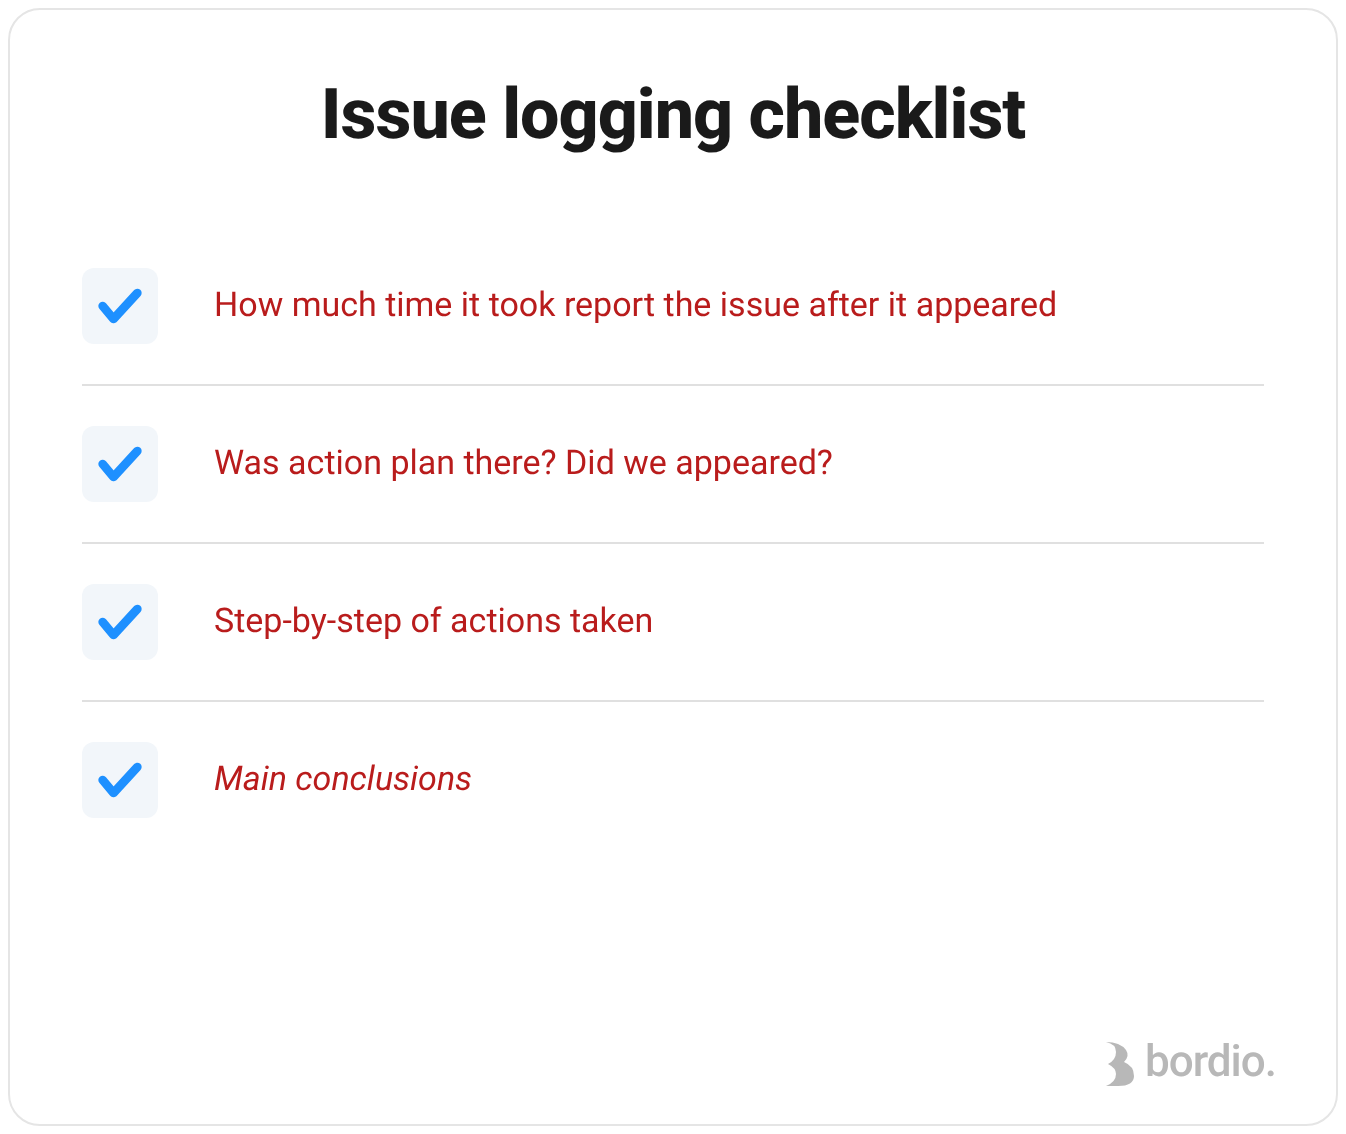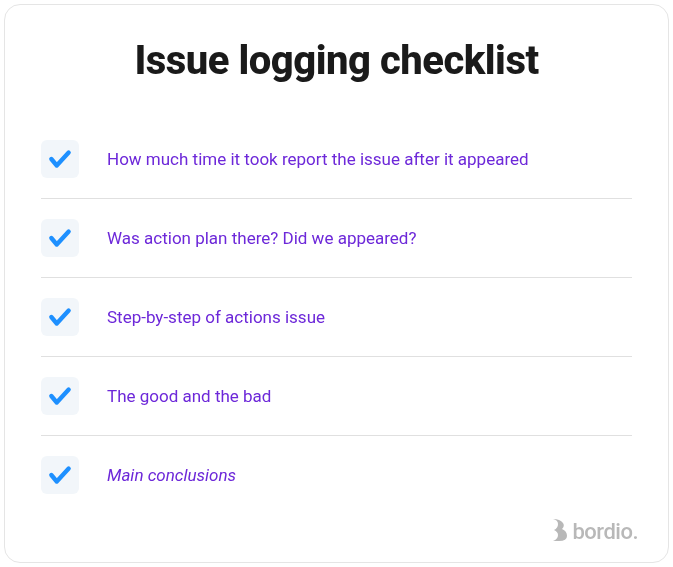--- a/index.html
+++ b/index.html
@@ -17,21 +17,21 @@
     .card {
       width: 665px;
       height: 559px;
       margin: 4px;
       border: 1px solid #e5e5e5;
       border-radius: 16px;
       padding: 32px 36px 24px 36px;
       position: relative;
     }
     .title {
-      font-size: 40px;
+      font-size: 35px;
       font-weight: 800;
       color: #1a1a1a;
       text-align: center;
       margin-bottom: 36px;
       letter-spacing: -0.5px;
     }
     .checklist {
       list-style: none;
     }
     .checklist-item {
@@ -54,29 +54,29 @@
       justify-content: center;
       flex-shrink: 0;
       margin-right: 28px;
     }
     .checkbox svg {
       width: 26px;
       height: 26px;
     }
     .item-text {
       font-size: 17px;
-      color: #6d28d9;
+      color: #b91c1c;
       font-weight: 400;
     }
     .logo {
       position: absolute;
       bottom: 18px;
       right: 30px;
       display: flex;
-      align-items: flex-start;
+      align-items: center;
       gap: 4px;
       color: #b8b8b8;
     }
     .logo-mark {
       width: 18px;
       height: 22px;
     }
     .logo-text {
       font-size: 22px;
       font-weight: 500;
@@ -104,29 +104,21 @@
           </svg>
       </div>
       <span class="item-text">Was action plan there? Did we appeared?</span>
     </li>
     <li class="checklist-item">
       <div class="checkbox">
         <svg viewBox="0 0 24 24" fill="none" stroke="#1e90ff" stroke-width="4" stroke-linecap="round" stroke-linejoin="round">
             <polyline points="4 12 9 18 20 6"></polyline>
           </svg>
       </div>
-      <span class="item-text">Step-by-step of actions issue</span>
-    </li>
-    <li class="checklist-item">
-      <div class="checkbox">
-        <svg viewBox="0 0 24 24" fill="none" stroke="#1e90ff" stroke-width="4" stroke-linecap="round" stroke-linejoin="round">
-            <polyline points="4 12 9 18 20 6"></polyline>
-          </svg>
-      </div>
-      <span class="item-text">The good and the bad</span>
+      <span class="item-text">Step-by-step of actions taken</span>
     </li>
     <li class="checklist-item">
       <div class="checkbox">
         <svg viewBox="0 0 24 24" fill="none" stroke="#1e90ff" stroke-width="4" stroke-linecap="round" stroke-linejoin="round">
             <polyline points="4 12 9 18 20 6"></polyline>
           </svg>
       </div>
       <span class="item-text">Main conclusions</span>
     </li>
   </ul>

